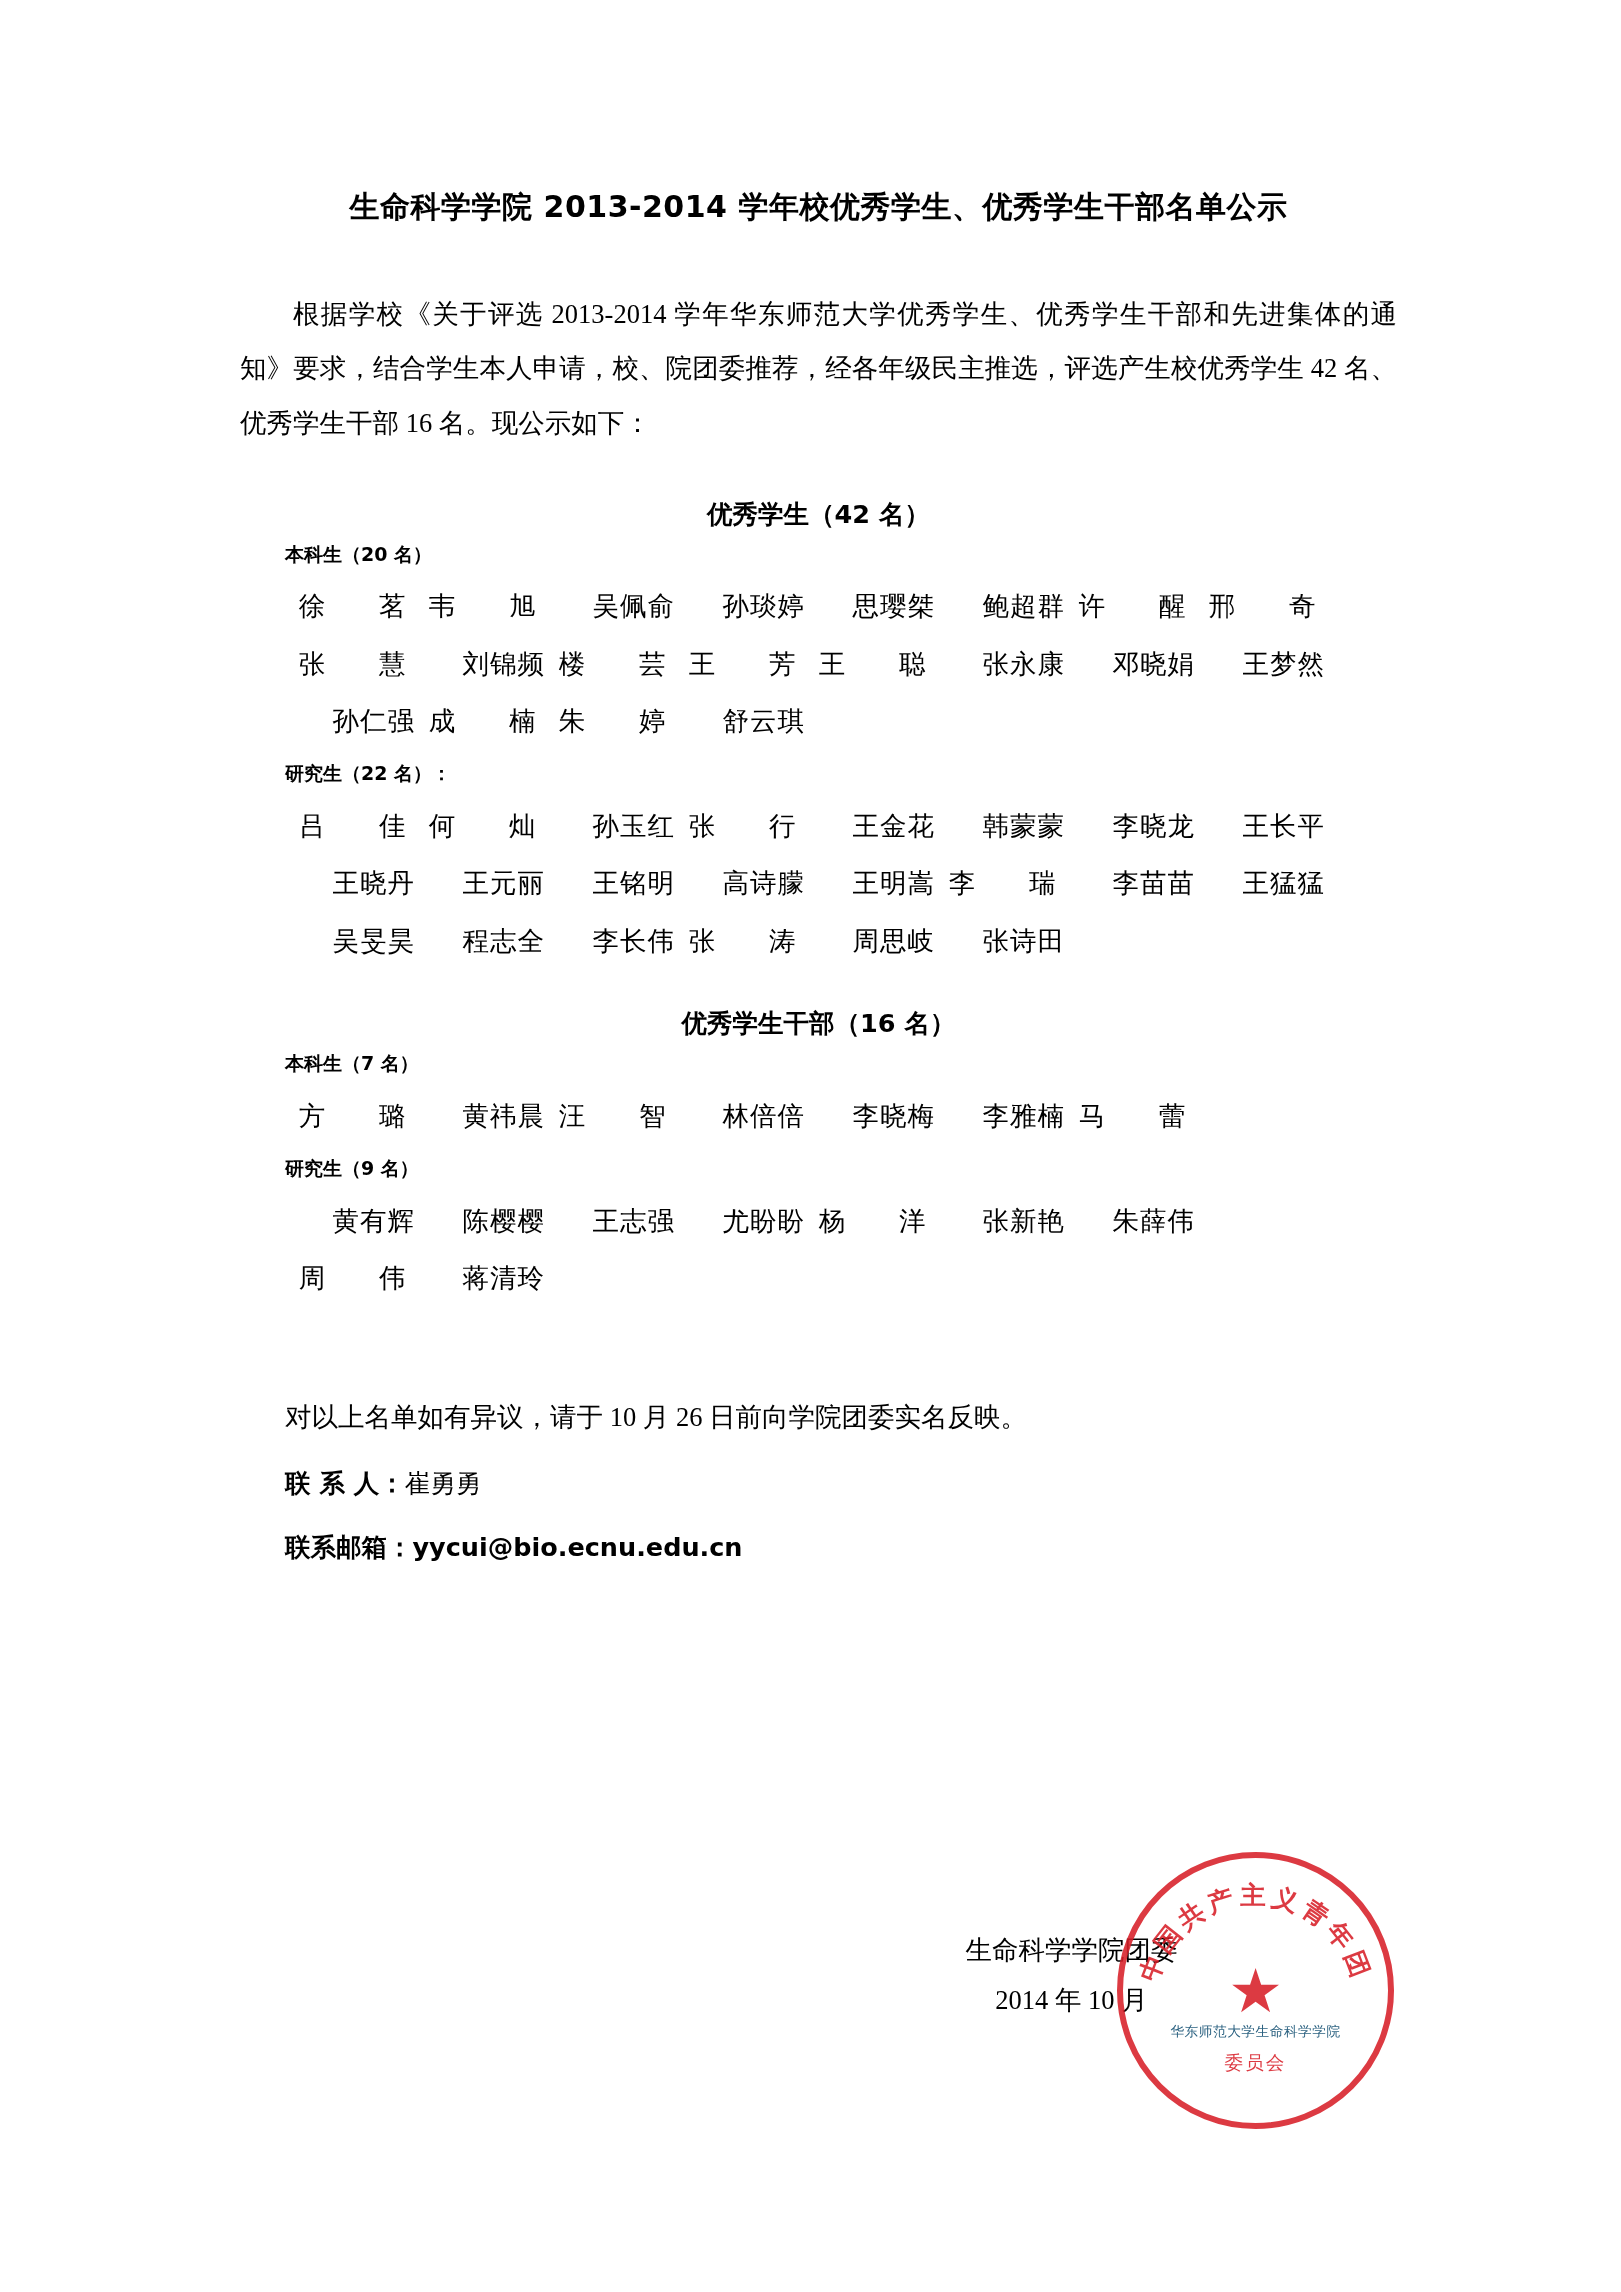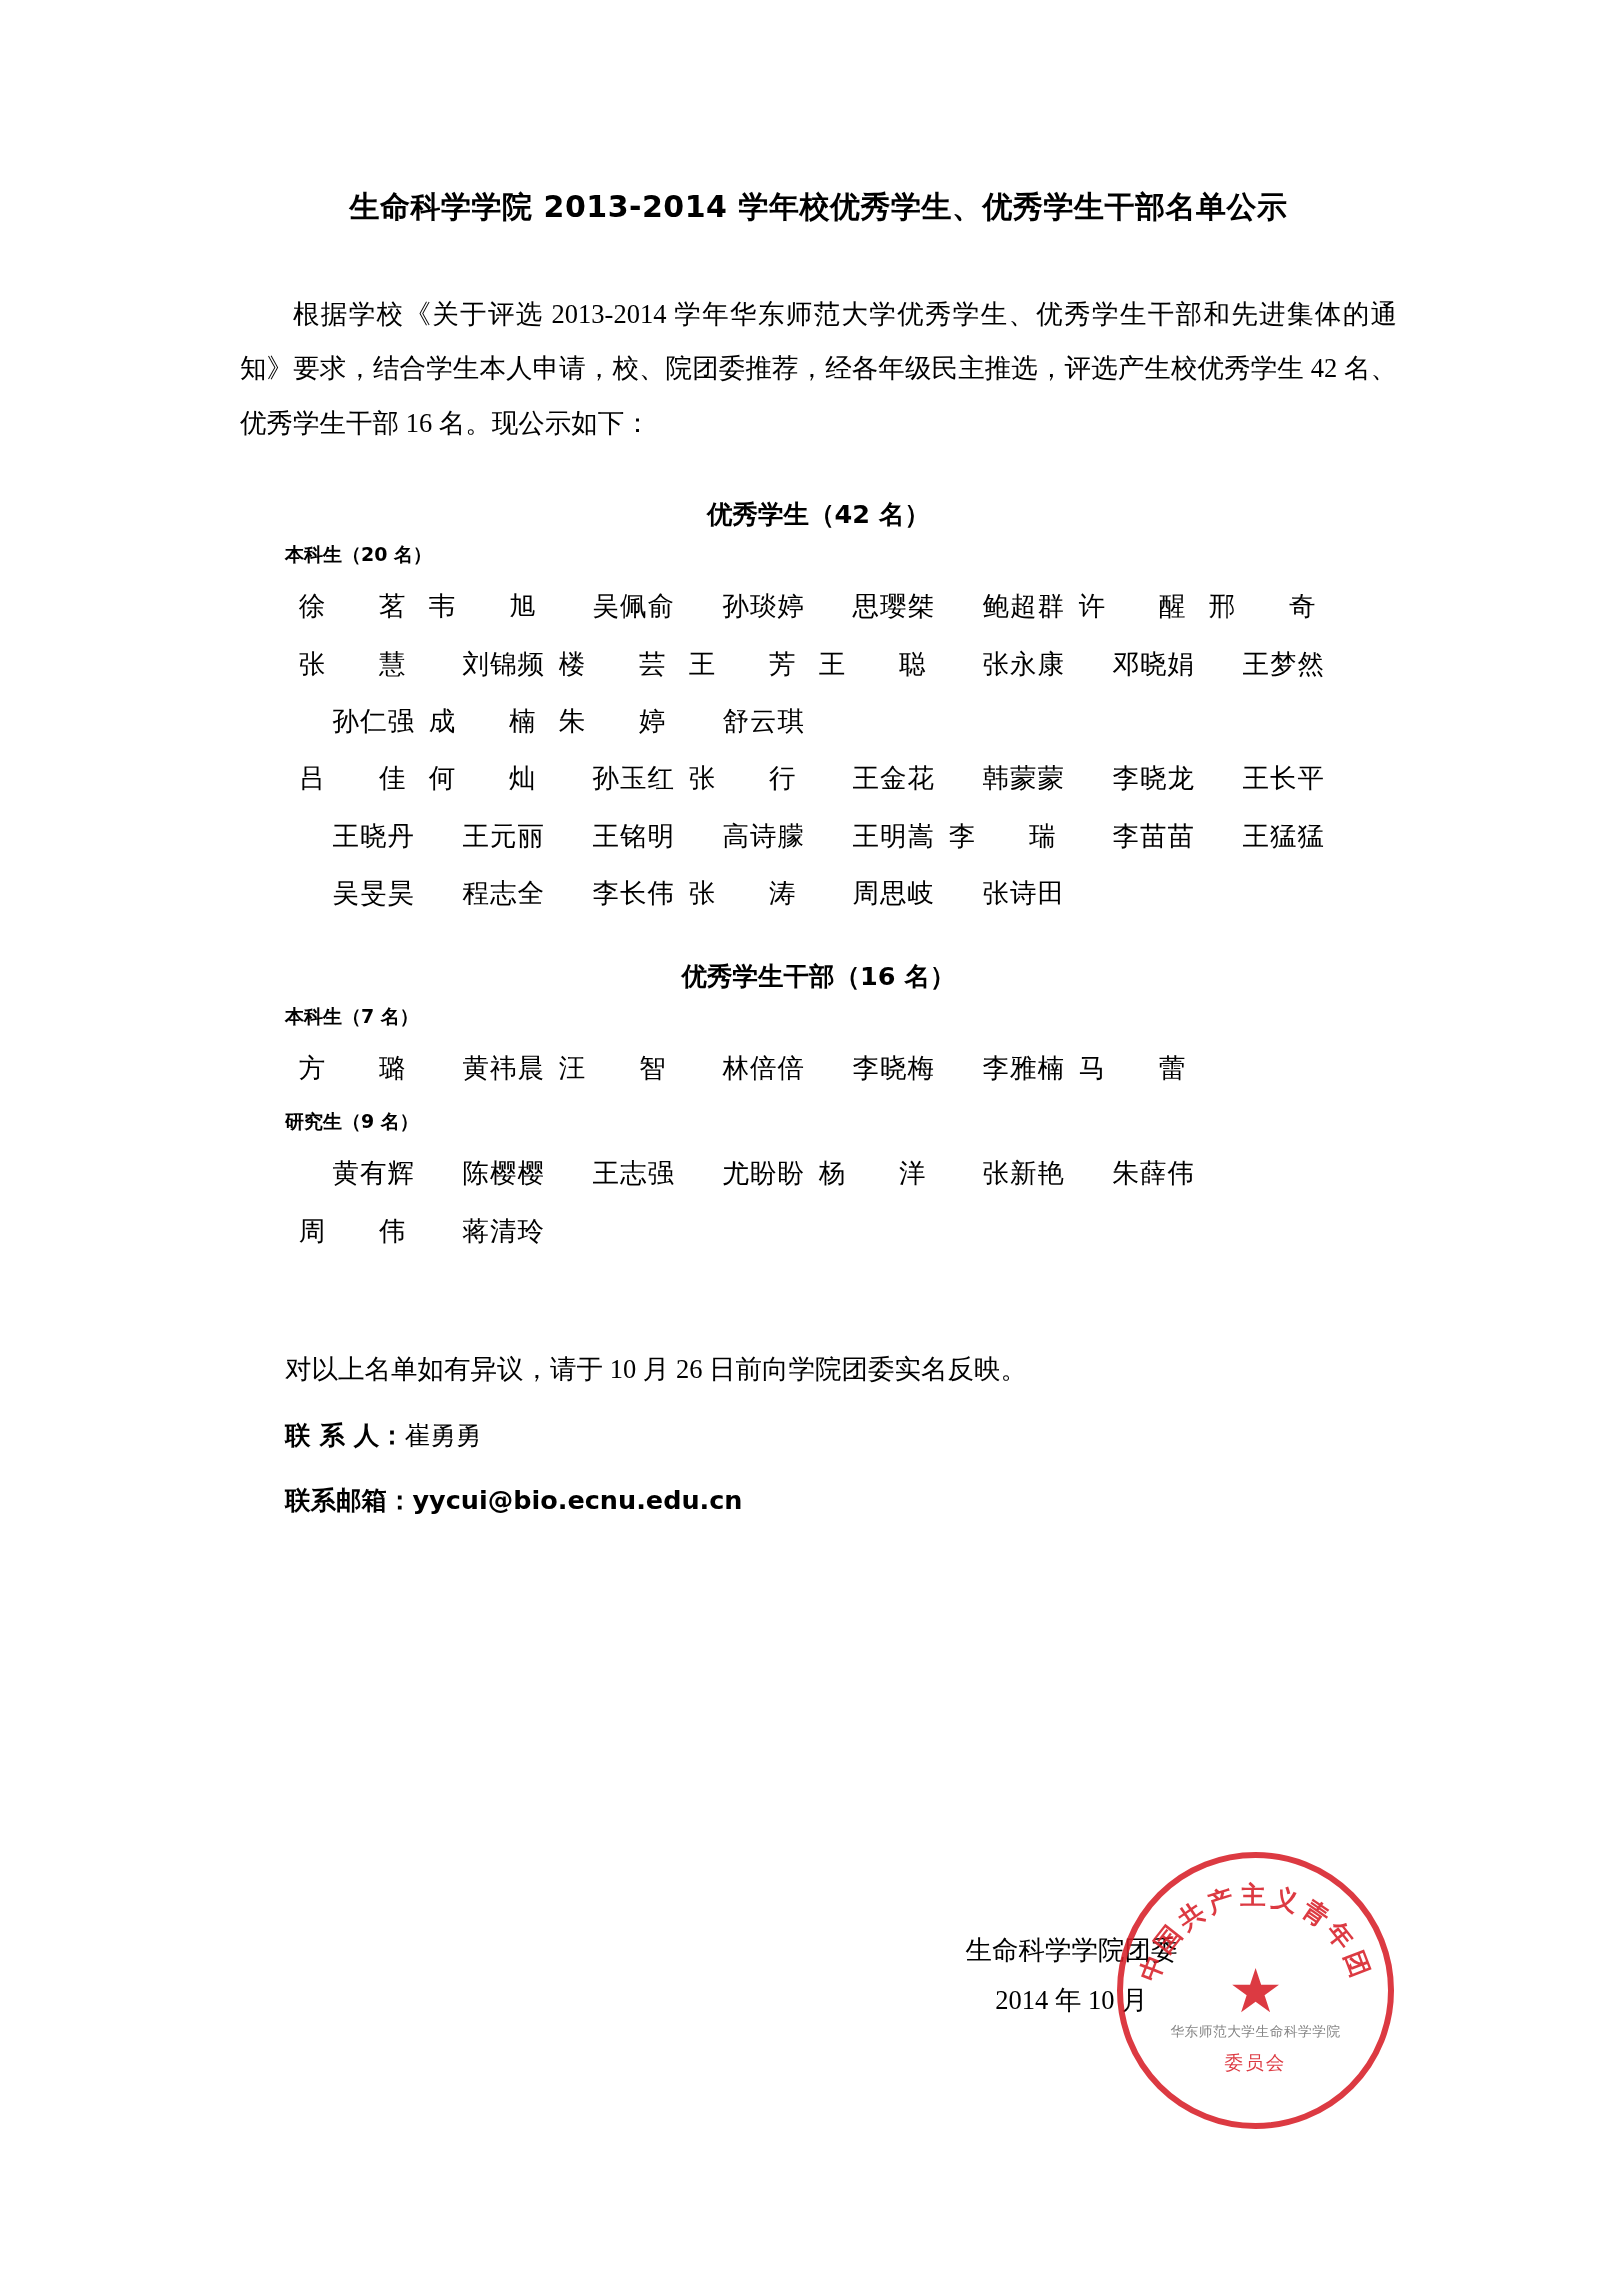--- a/index.html
+++ b/index.html
@@ -134,21 +134,21 @@
   }
   .stamp .mid-text {
     position: absolute;
     left: 0;
     top: 165px;
     width: 265px;
     text-align: center;
     font-family: Liberation Mono, monospace;
     font-size: 13.7px;
     letter-spacing: 0.5px;
-    color: #737373;
+    color: #0c4a6e;
   }
   .stamp .bot-text {
     position: absolute;
     left: 0;
     top: 192px;
     width: 265px;
     text-align: center;
     font-family: "DejaVu Sans", "Liberation Sans", sans-serif;
     font-size: 18.6px;
     letter-spacing: 2px;
@@ -193,20 +193,21 @@
         </div>
         <div class="name-row">
           <span class="name-cell">孙仁强</span>
           <span class="name-cell spread2">成　楠</span>
           <span class="name-cell spread2">朱　婷</span>
           <span class="name-cell">舒云琪</span>
         </div>
       </div>
 
       <div>
+        <div class="sub-head">研究生（22 名）：</div>
         <div class="name-row">
           <span class="name-cell spread2">吕　佳</span>
           <span class="name-cell spread2">何　灿</span>
           <span class="name-cell">孙玉红</span>
           <span class="name-cell spread2">张　行</span>
           <span class="name-cell">王金花</span>
           <span class="name-cell">韩蒙蒙</span>
           <span class="name-cell">李晓龙</span>
           <span class="name-cell">王长平</span>
         </div>

